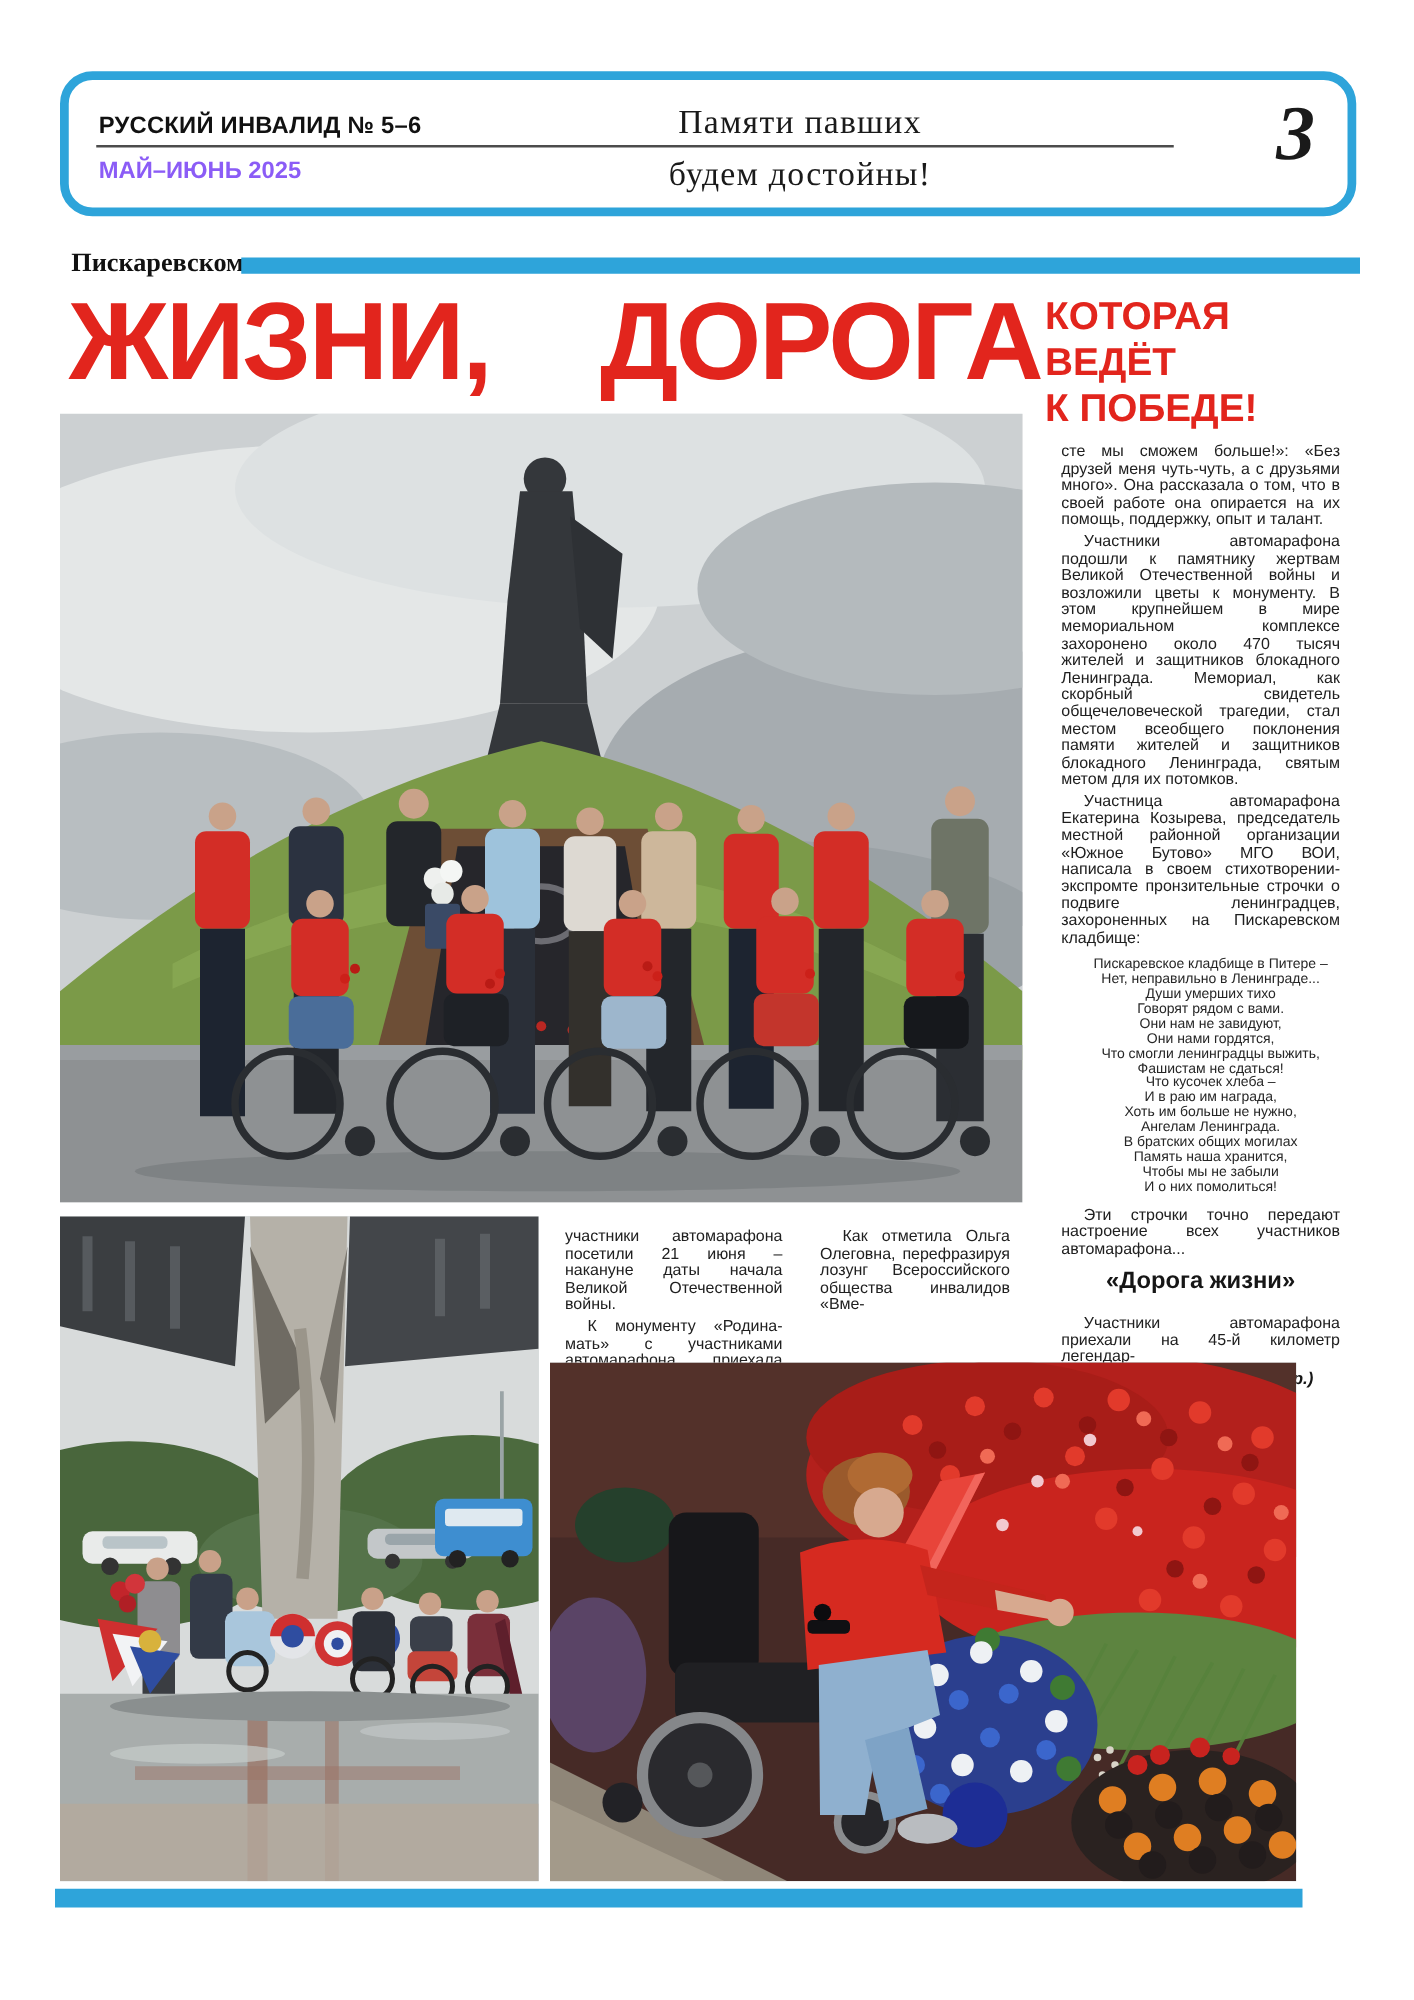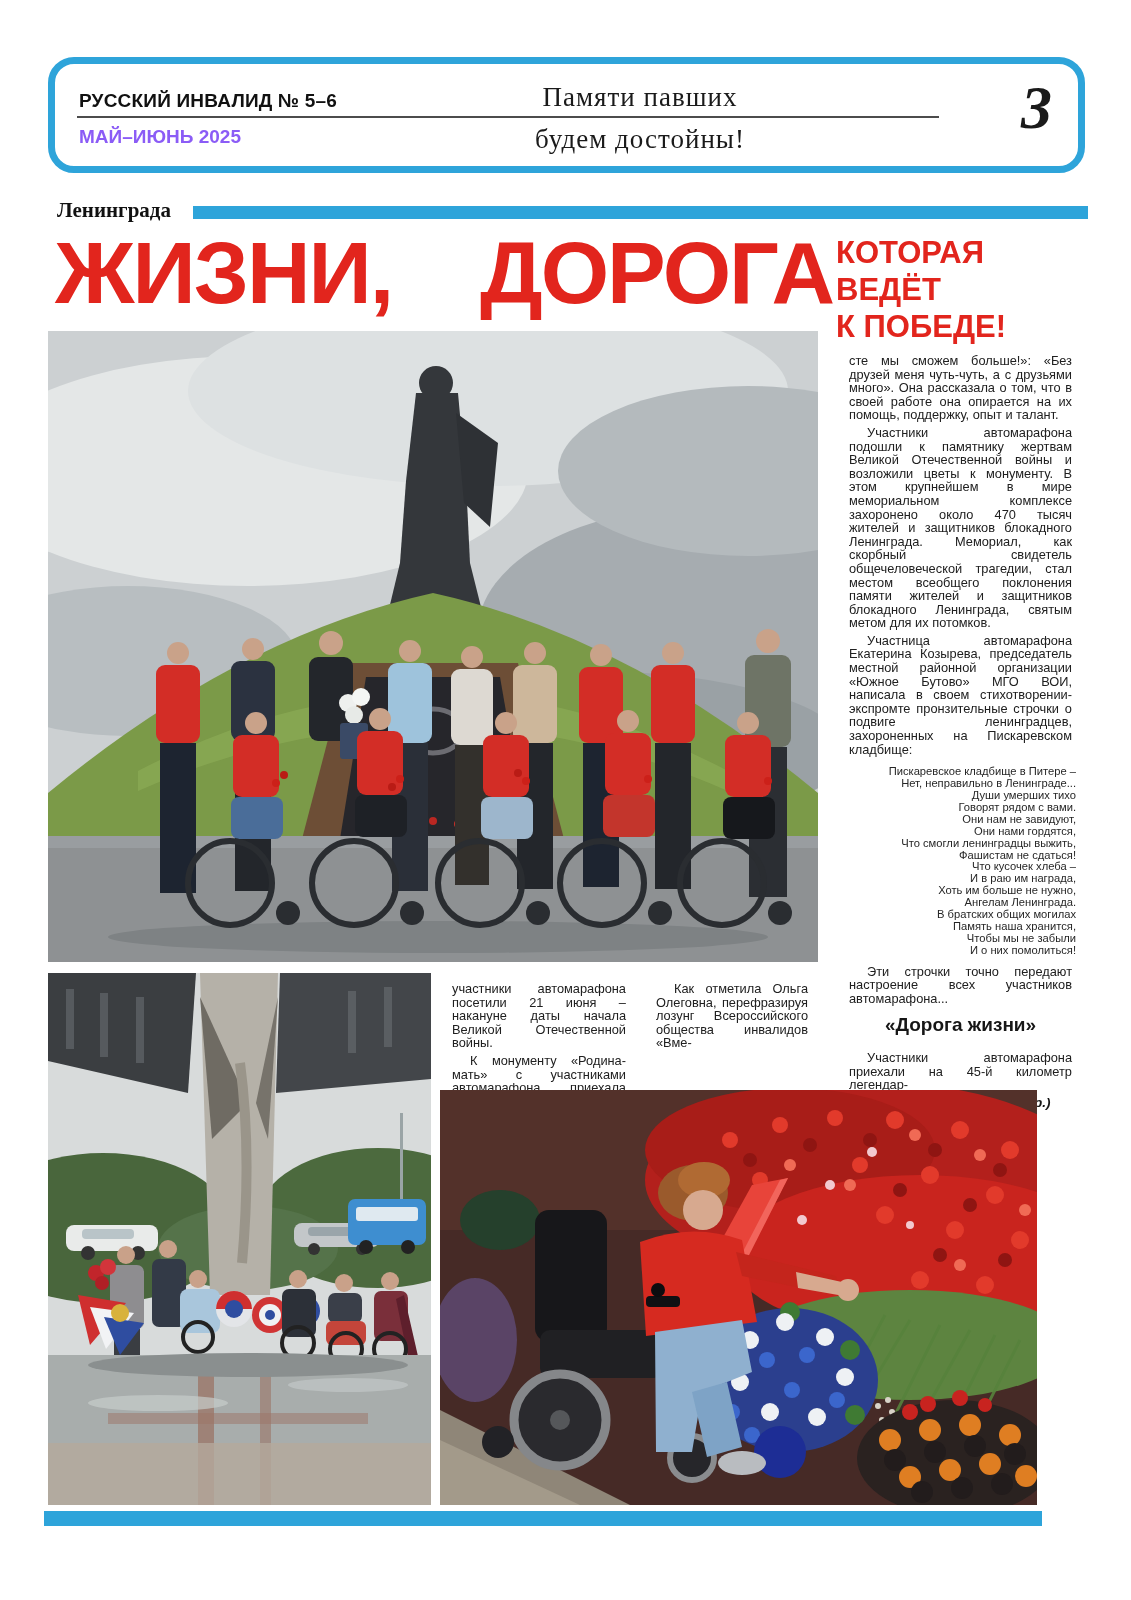--- a/index.html
+++ b/index.html
@@ -38,21 +38,21 @@
   .photo-right{left:440px;top:1090px;width:597px;height:415px;}
 
   
   .bodytext{font-size:12.8px;line-height:13.6px;text-align:justify;color:#202020;}
   .bodytext p{margin:4px;}
   .bodytext p.ind{text-indent:18px;}
   .col-right{position:absolute;left:845px;top:350px;width:231px;}
   .col-a{position:absolute;left:448px;top:978px;width:182px;}
   .col-b{position:absolute;left:652px;top:978px;width:160px;}
   .poem{margin:10px 0 8px 16px;font-size:11.2px;line-height:11.9px;white-space:pre-line;
-        text-align:right;color:#262626;}
+        text-align:center;color:#262626;}
   .subhead{margin:12px 0 20px 0;text-align:center;font-size:19px;font-weight:bold;color:#161616;}
   .continuation{margin-top:0;text-align:center;font-size:13.5px;font-weight:bold;color:#161616;font-style:italic;}
 
   
   .bottom-bar{position:absolute;left:44px;top:1511px;width:998px;height:15px;background:var(--blue);}
 
   :root{--blue:#2ea4da;--red:#e2251d;}
 </style>
 </head>
 <body>
@@ -63,21 +63,21 @@
     <div class="masthead-title">РУССКИЙ ИНВАЛИД № 5–6</div>
     <div class="masthead-date">МАЙ–ИЮНЬ 2025</div>
     <div class="header-divider"></div>
     <div class="motto">
       <div class="motto-line1">Памяти павших</div>
       <div class="motto-line2">будем достойны!</div>
     </div>
     <div class="page-number">3</div>
   </div>
 
-  <div class="kicker">Ленинграда</div>
+  <div class="kicker">Пискаревском</div>
   <div class="kicker-bar"></div>
   <div class="headline">
     <span>ЖИЗНИ,</span>
     <span>ДОРОГА</span>
   </div>
   <div class="headline-sub">КОТОРАЯ
 ВЕДЁТ
 К ПОБЕДЕ!</div>
 
   <div class="photo photo-top">

